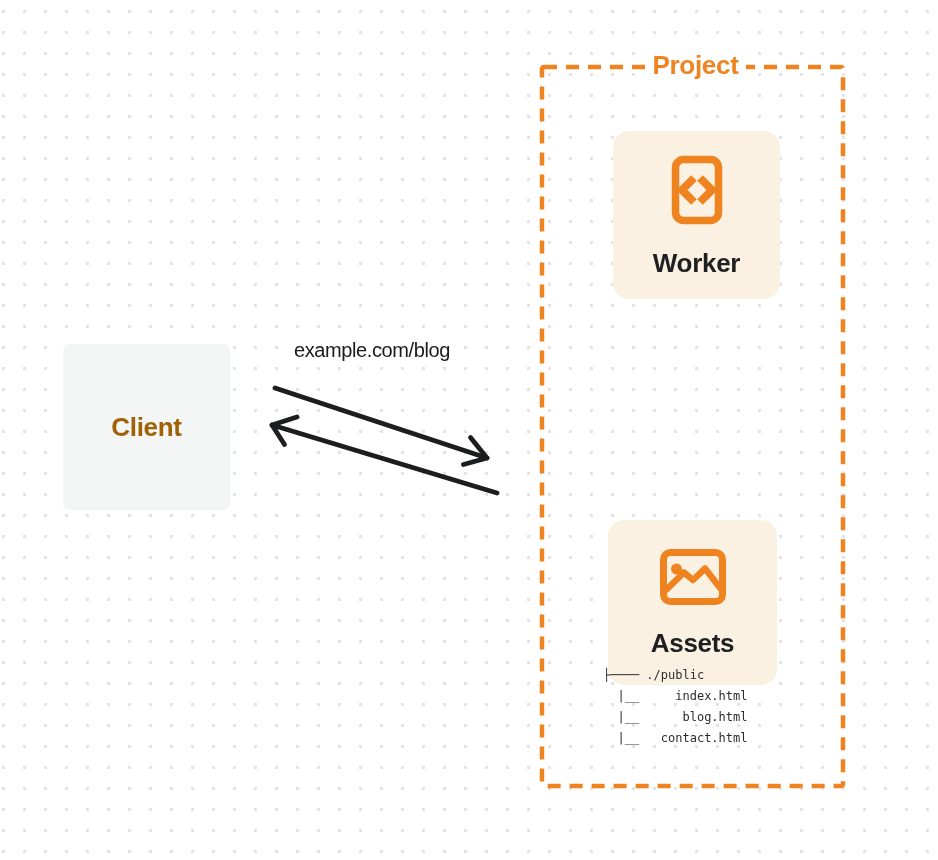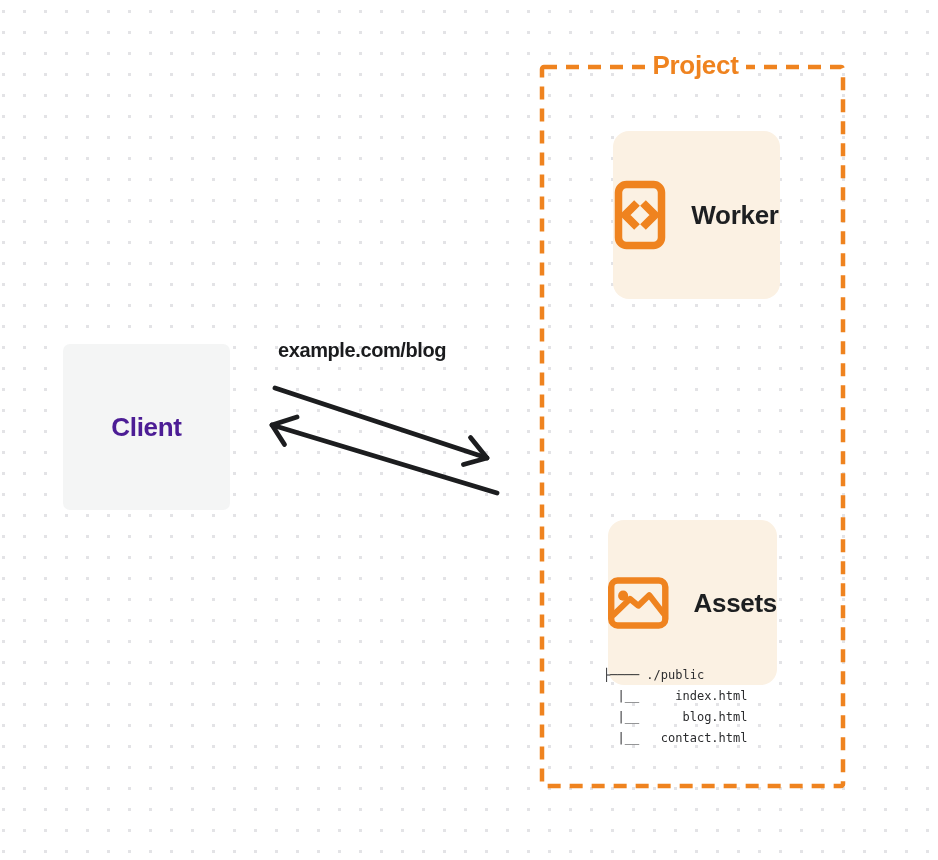--- a/index.html
+++ b/index.html
@@ -21,29 +21,29 @@
   
   .client-box {
     position: absolute;
     left: 63px; top: 344px;
     width: 167px; height: 166px;
     background: #f4f5f5;
     border-radius: 7px;
     display: flex; align-items: center; justify-content: center;
   }
   .client-box .box-label {
-    font-size: 26px; font-weight: 700; color: #4c1d95;
+    font-size: 26px; font-weight: 700; color: #a16207;
     letter-spacing: -0.3px;
   }
 
   
   .url-label {
     position: absolute;
-    left: 278px; top: 339px;
-    font-size: 20px; font-weight: 700; color: #1a1b1d;
+    left: 294px; top: 339px;
+    font-size: 20px; font-weight: 400; color: #1a1b1d;
     letter-spacing: -0.4px;
     white-space: nowrap;
   }
 
   
   .arrows {
     position: absolute; left: 0; top: 0;
     width: 938px; height: 860px;
     pointer-events: none;
   }
@@ -68,21 +68,21 @@
     color: #ef831f;
     letter-spacing: -0.3px;
     margin-left: 8px;
   }
 
   
   .card {
     position: absolute;
     background: #fbf1e3;
     border-radius: 16px;
-    display: flex; flex-direction: row;
+    display: flex; flex-direction: column;
     align-items: center; justify-content: center;
     gap: 25px;
   }
   .worker-card { left: 613px; top: 131px; width: 167px; height: 168px; }
   .assets-card { left: 608px; top: 480px; width: 169px; height: 165px; margin-top: 40px; }
   .card .card-label {
     font-size: 26px; font-weight: 700; color: #1d1f21;
     letter-spacing: -0.3px; line-height: 1;
   }
   .card svg.icon { display: block; }

